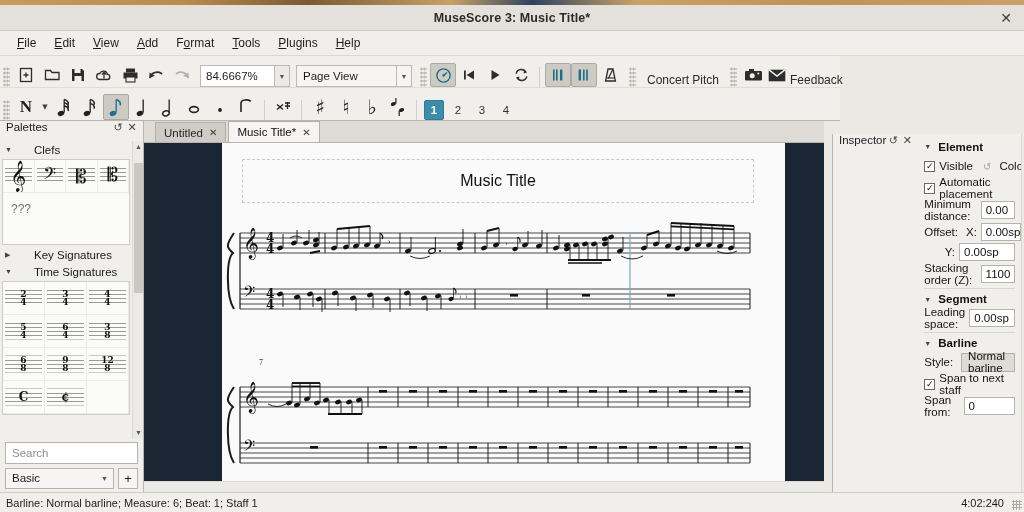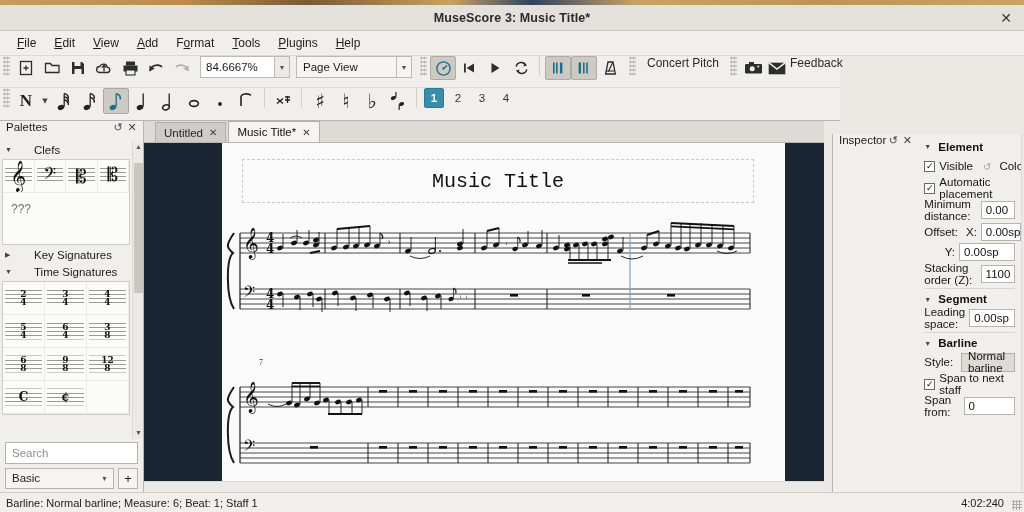--- a/index.html
+++ b/index.html
@@ -45,21 +45,21 @@
   }
   .menu-item {
     font-size: 12px; color: #1d1d1d; padding: 3px 9px; cursor: default;
     white-space: nowrap;
   }
   .menu-item u { text-decoration: underline; }
 
   
   .toolbar {
     position: absolute; left: 0; width: 840px;
-    background: #f1efec; display: flex; align-items: flex-start;
+    background: #f1efec; display: flex; align-items: flex-end;
   }
   #toolbar1 { top: 56px; height: 32px; border-bottom: 1px solid #e0ddd7; }
   #toolbar2 { top: 88px; height: 33px; border-bottom: 1px solid #b9b5af; }
 
   .grip {
     width: 7px; height: 20px; margin: 0 3px;
     background-image: radial-gradient(#b9b5ae 1px, transparent 1.2px);
     background-size: 3px 4px;
     flex: none;
   }
@@ -202,21 +202,21 @@
   .page {
     position: absolute; left: 78px; top: 0; width: 563px; bottom: 0;
     background: #fafafa;
   }
   .title-frame {
     position: absolute; left: 20px; top: 16px; width: 512px; height: 44px;
     border: 1px dashed #c9c9c9;
     display: flex; align-items: center; justify-content: center;
   }
   .title-frame .tx {
-    font-family: Liberation Mono, monospace; font-size: 20px; color: #111;
+    font-family: Liberation Sans, sans-serif; font-size: 16px; color: #111;
   }
   .score-svg { position: absolute; left: 0; top: 0; }
   .meas-no {
     position: absolute; font-family: "Liberation Serif", serif;
     font-size: 8px; color: #333;
   }
 
   .hscroll {
     position: absolute; left: 0; right: 0; bottom: 0; height: 11px; background: #eceae6;
     border-top: 1px solid #dcd8d2;

